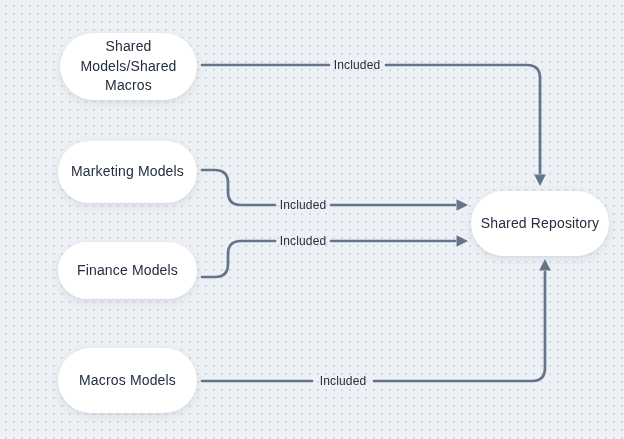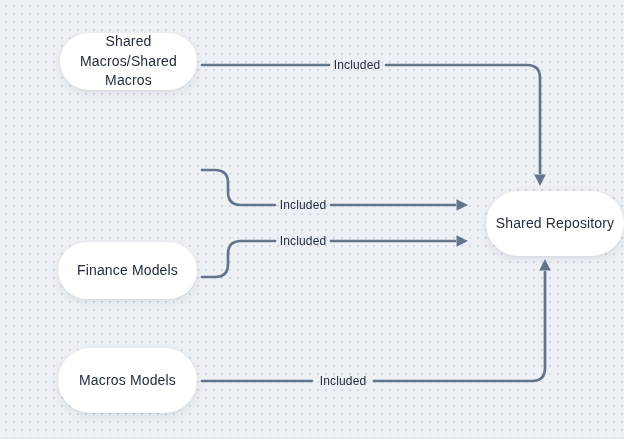--- a/index.html
+++ b/index.html
@@ -40,25 +40,25 @@
     display:flex;
     align-items:center;
     justify-content:center;
     text-align:center;
     color:#232e3e;
     font-size:14px;
     line-height:1.42;
     letter-spacing:0.15px;
     box-shadow:0 3px 8px rgba(125,140,160,0.16), 0 1px 2px rgba(125,140,160,0.10);
   }
-  .node-shared-models{ left:60px;  top:33px;  width:137px; height:57px; }
+  .node-shared-models{ left:60px;  top:33px;  width:137px; height:67px; }
   .node-marketing   { left:58px;  top:141px; width:139px; height:62px; }
   .node-finance     { left:58px;  top:242px; width:139px; height:57px; }
   .node-sales       { left:58px;  top:348px; width:139px; height:65px; }
-  .node-repository  { left:486px; top:191px; width:138px; height:65px; }
+  .node-repository  { left:471px; top:191px; width:138px; height:65px; }
   .node-label{ display:block; }
   .node-line{ display:block; }
   .edge-label{
     position:absolute;
     transform:translate(-50%,-50%);
     font-size:12px;
     color:#232e3e;
     letter-spacing:0.15px;
     white-space:nowrap;
   }
@@ -87,25 +87,28 @@
     <polygon class="arrowhead" points="468,241 456.5,235.3 456.5,246.7"></polygon>
 
     <path class="edge-line" d="M202 381 H312"></path>
     <path class="edge-line" d="M374 381 H532 Q545 381 545 368 V272"></path>
     <polygon class="arrowhead" points="545,259 539.2,270.5 550.8,270.5"></polygon>
   </svg>
 
   <div class="node node-shared-models">
     <span class="node-label">
       <span class="node-line">Shared</span>
-      <span class="node-line">Macros/Shared</span>
+      <span class="node-line">Models/Shared</span>
       <span class="node-line">Macros</span>
     </span>
   </div>
 
+  <div class="node node-marketing">
+    <span class="node-label">Marketing Models</span>
+  </div>
 
   <div class="node node-finance">
     <span class="node-label">Finance Models</span>
   </div>
 
   <div class="node node-sales">
     <span class="node-label">Macros Models</span>
   </div>
 
   <div class="node node-repository">

